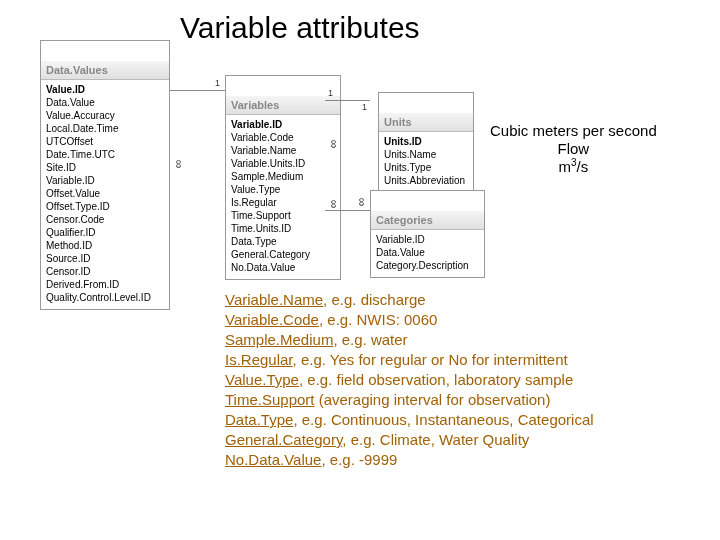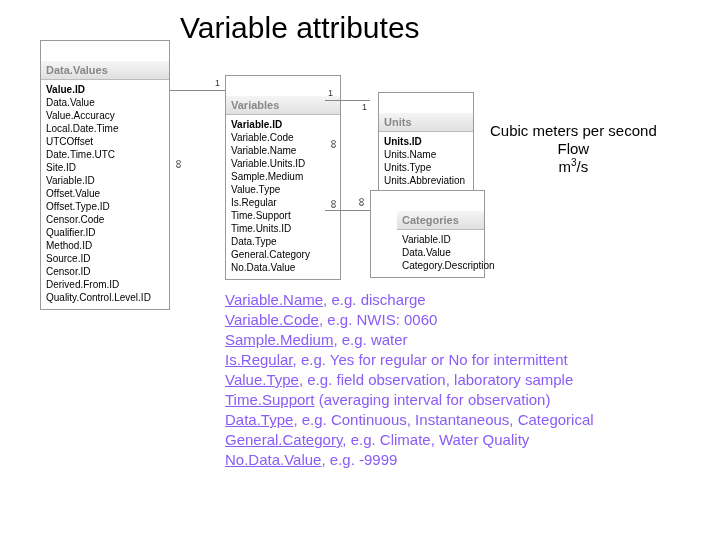--- a/index.html
+++ b/index.html
@@ -62,21 +62,21 @@
   .annot {
     position: absolute;
     font-size: 15px;
     color: #000;
     line-height: 18px;
     text-align: center;
   }
   .desc {
     position: absolute;
     font-size: 15px;
-    color: #8b5cf6;
+    color: #a16207;
     line-height: 20px;
   }
   .underline { text-decoration: underline; }
   .sup { font-size: 10px; vertical-align: super; line-height: 0; }
 </style>
 </head>
 <body>
 
 <div class="title">Variable attributes</div>
 
@@ -137,21 +137,21 @@
     <div class="field">Units.Name</div>
     <div class="field">Units.Type</div>
     <div class="field">Units.Abbreviation</div>
   </div>
 </div>
 
 <div class="connector" style="left:325px; top:210px; width:45px;"></div>
 <div class="conn-label" style="left:330px; top:200px;"><span class="infinity">∞</span></div>
 <div class="conn-label" style="left:358px; top:198px;"><span class="infinity">∞</span></div>
 
-<div class="table-box" style="left:370px; top:190px; width:115px;padding-left:26px;">
+<div class="table-box" style="left:370px; top:190px; width:115px;">
   <div class="table-header">Categories</div>
   <div class="table-body">
     <div class="field">Variable.ID</div>
     <div class="field">Data.Value</div>
     <div class="field">Category.Description</div>
   </div>
 </div>
 
 <div class="annot" style="left:490px; top:122px;">
   <div>Cubic meters per second</div>

